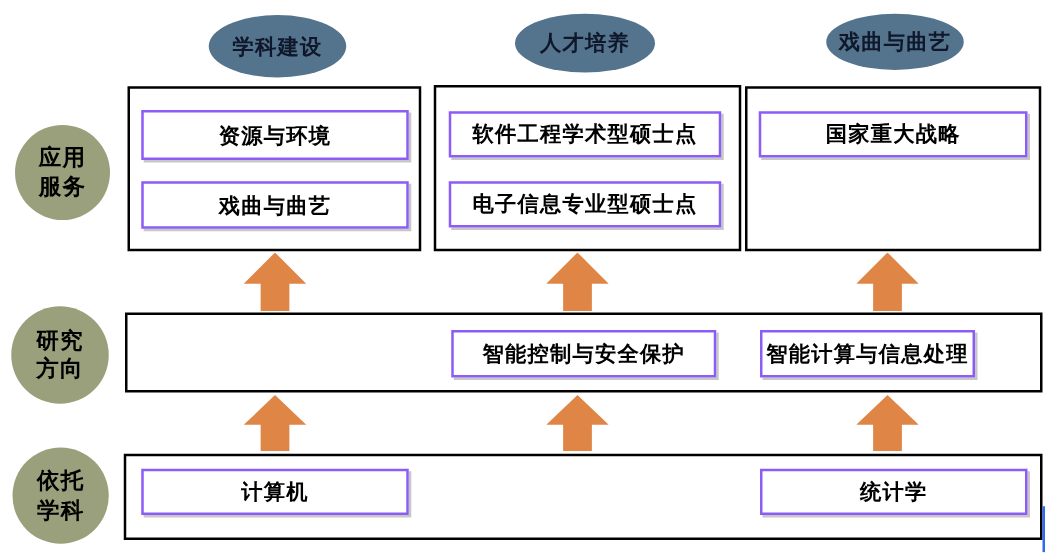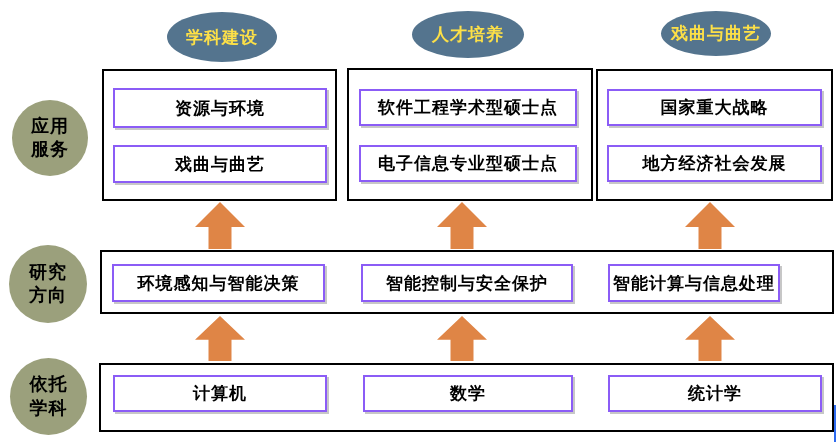--- a/index.html
+++ b/index.html
@@ -3,21 +3,21 @@
 <meta charset="utf-8">
 <style>
   html,body{margin:0;padding:0;background:#fff;}
   .canvas{
     position:relative;width:837px;height:442px;background:#fff;overflow:hidden;
     font-family:"Liberation Sans","DejaVu Sans",sans-serif;
   }
   .oval{
     position:absolute;border-radius:50%;
     background:var(--oval-fill,#54748E);
-    color:#fde047;font-weight:700;font-size:17px;letter-spacing:1px;
+    color:#0f172a;font-weight:700;font-size:17px;letter-spacing:1px;
     display:flex;align-items:center;justify-content:center;
   }
   .circle{
     position:absolute;border-radius:50%;
     background:var(--circle-fill,#9BA07C);
     color:#000000;font-weight:700;font-size:18px;line-height:1.3;letter-spacing:1px;
     display:flex;flex-direction:column;align-items:center;justify-content:center;text-align:center;
   }
   .bigbox{
     position:absolute;border:2.5px solid #000;background:#fff;box-sizing:border-box;
@@ -76,49 +76,40 @@
   </div>
   <div class="innerbox" style="left:359px;top:89px;width:218px;height:37px;">
     <span>软件工程学术型硕士点</span>
   </div>
   <div class="innerbox" style="left:359px;top:145px;width:218px;height:37px;">
     <span>电子信息专业型硕士点</span>
   </div>
   <div class="innerbox" style="left:607px;top:89px;width:215px;height:37px;">
     <span>国家重大战略</span>
   </div>
-  <div class="innerbox" style="left:607px;top:145px;width:215px;height:37px;">
-    <span>地方经济社会发展</span>
-  </div>
 
   <div class="arrow" style="left:195px;top:202px;width:50px;height:47px;"></div>
   <div class="arrow" style="left:437px;top:202px;width:50px;height:47px;"></div>
   <div class="arrow" style="left:685px;top:202px;width:50px;height:47px;"></div>
 
   <div class="bigbox" style="left:100px;top:250px;width:734px;height:64px;"></div>
-  <div class="innerbox" style="left:112px;top:264px;width:213px;height:38px;">
-    <span>环境感知与智能决策</span>
-  </div>
   <div class="innerbox" style="left:361px;top:264px;width:212px;height:38px;font-family:Liberation Mono, monospace;">
     <span>智能控制与安全保护</span>
   </div>
   <div class="innerbox" style="left:608px;top:264px;width:172px;height:38px;font-family:Liberation Mono, monospace;">
     <span>智能计算与信息处理</span>
   </div>
 
   <div class="arrow" style="left:195px;top:316px;width:50px;height:45px;"></div>
   <div class="arrow" style="left:437px;top:316px;width:50px;height:45px;"></div>
   <div class="arrow" style="left:685px;top:316px;width:50px;height:45px;"></div>
 
   <div class="bigbox" style="left:99px;top:363px;width:735px;height:69px;"></div>
   <div class="innerbox" style="left:113px;top:375px;width:214px;height:37px;">
     <span>计算机</span>
   </div>
-  <div class="innerbox" style="left:363px;top:375px;width:210px;height:37px;">
-    <span>数学</span>
-  </div>
   <div class="innerbox" style="left:608px;top:375px;width:214px;height:37px;">
     <span>统计学</span>
   </div>
 
   <div class="artifact-line" style="left:834px;top:405px;width:2px;height:37px;"></div>
 
 </div>
 
 </body></html>

